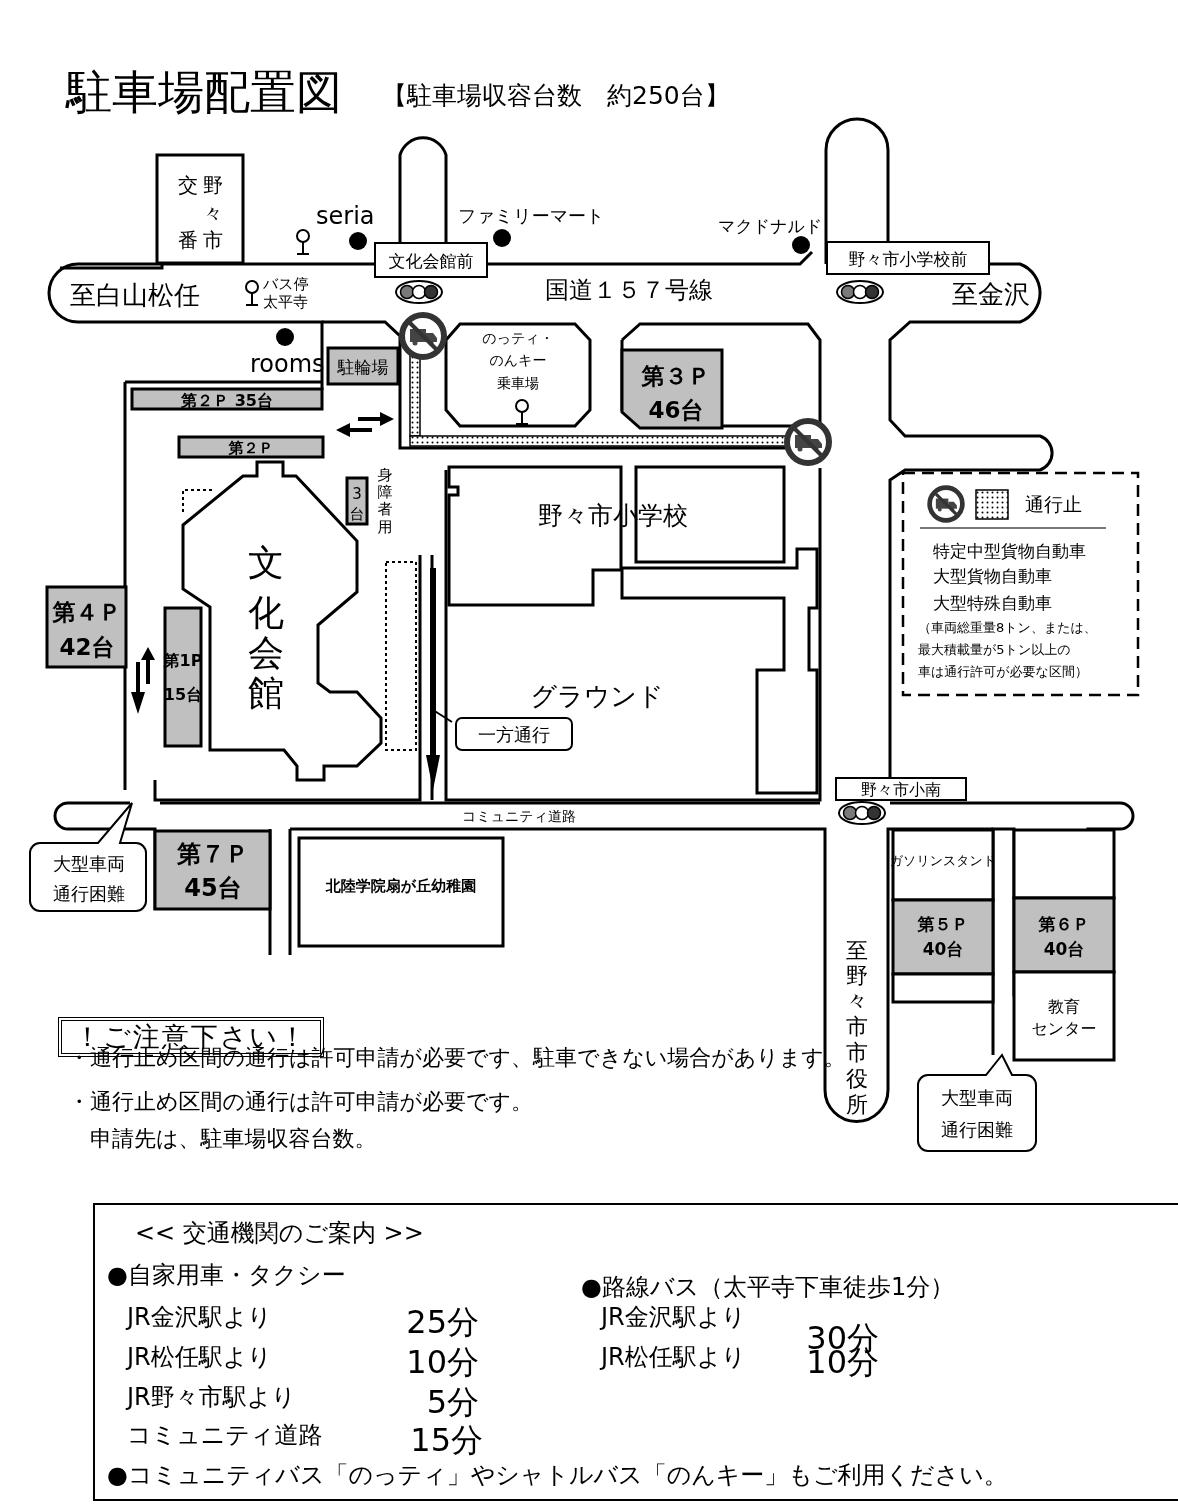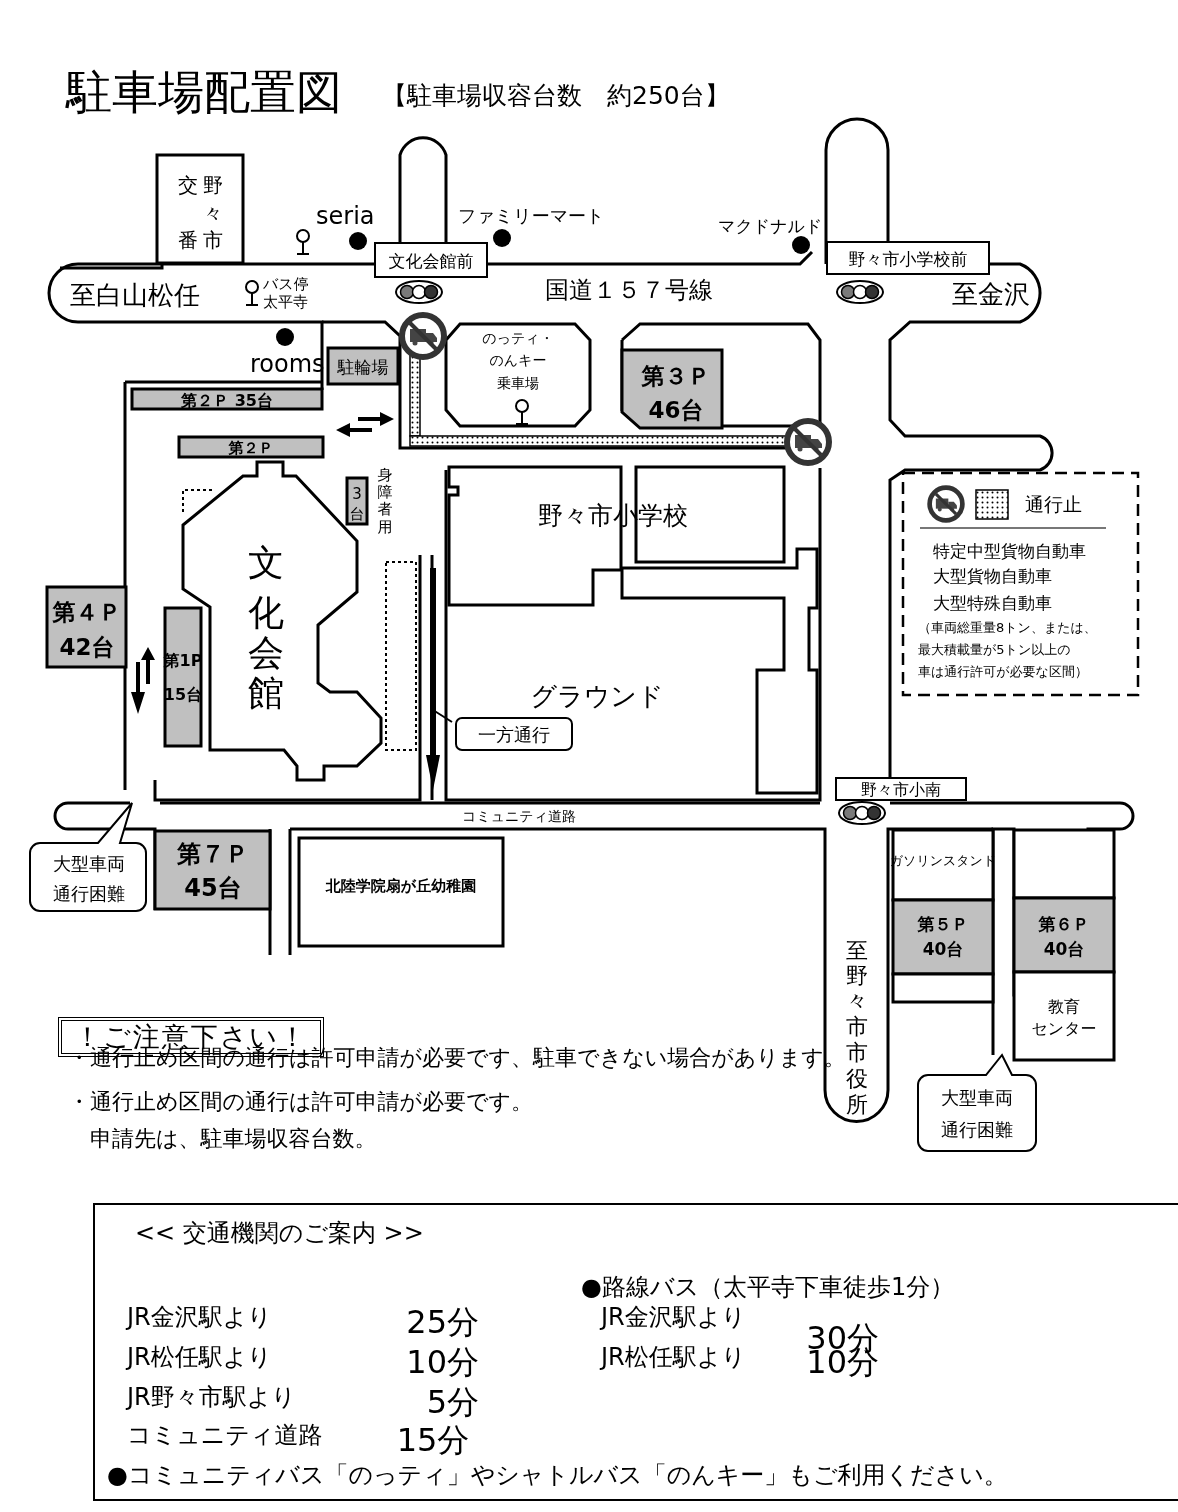--- a/index.html
+++ b/index.html
@@ -288,28 +288,29 @@
   </g>
 </svg>
 
 <div id="notice-title">！ご注意下さい！</div>
 <div class="notice-line" style="top:1043px;">・通行止め区間の通行は許可申請が必要です、駐車できない場合があります。</div>
 <div class="notice-line" style="top:1087px;">・通行止め区間の通行は許可申請が必要です。</div>
 <div class="notice-line" style="top:1124px;">　申請先は、駐車場収容台数。</div>
 
 <div id="transport">
   <div class="tr" style="left:40px; top:12px;">&lt;&lt; 交通機関のご案内 &gt;&gt;</div>
+  <div class="tr" style="left:12px; top:54px;">●自家用車・タクシー</div>
   <div class="tr" style="left:32px; top:96px;">JR金沢駅より</div>
   <div class="tr-min" style="left:300px; width:84px; top:96px;">25分</div>
   <div class="tr" style="left:32px; top:136px;">JR松任駅より</div>
   <div class="tr-min" style="left:300px; width:84px; top:136px;">10分</div>
   <div class="tr" style="left:32px; top:176px;">JR野々市駅より</div>
   <div class="tr-min" style="left:300px; width:84px; top:176px;">5分</div>
   <div class="tr" style="left:32px; top:214px;">コミュニティ道路</div>
-  <div class="tr-min" style="left:296px; width:84px; top:214px;text-align:center;">15分</div>
+  <div class="tr-min" style="left:304px; width:84px; top:214px;">15分</div>
 
   <div class="tr" style="left:486px; top:54px;margin-top:12px;">●路線バス（太平寺下車徒歩1分）</div>
   <div class="tr" style="left:506px; top:96px;">JR金沢駅より</div>
   <div class="tr-min" style="left:700px; width:84px; top:112px;">30分</div>
   <div class="tr" style="left:506px; top:136px;">JR松任駅より</div>
   <div class="tr-min" style="left:700px; width:84px; top:136px;">10分</div>
 
   <div class="tr" style="left:12px; top:254px;">●コミュニティバス「のっティ」やシャトルバス「のんキー」もご利用ください。</div>
 </div>
 

